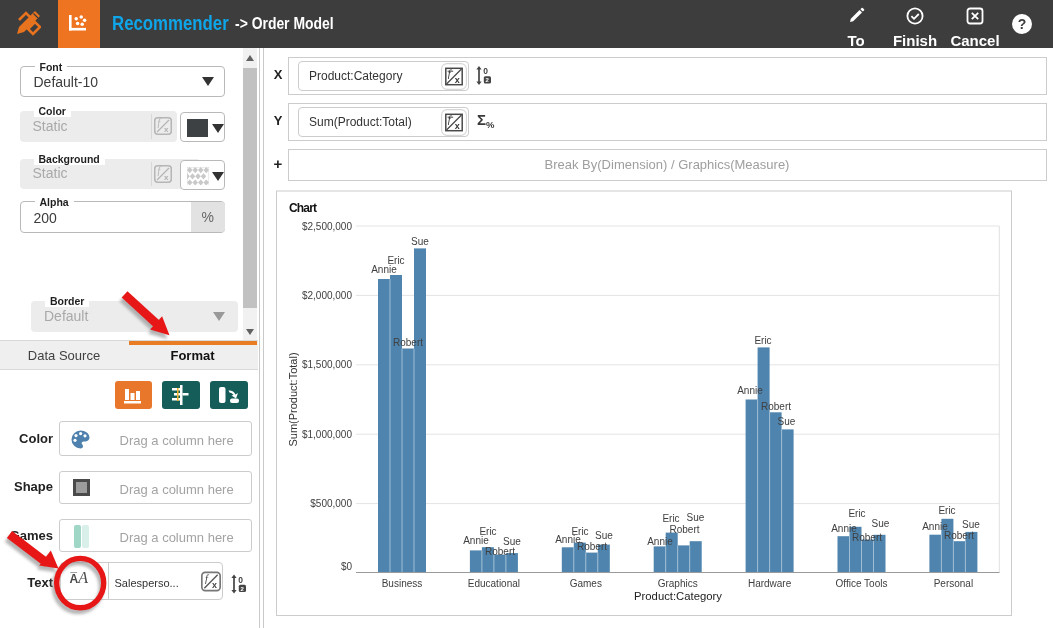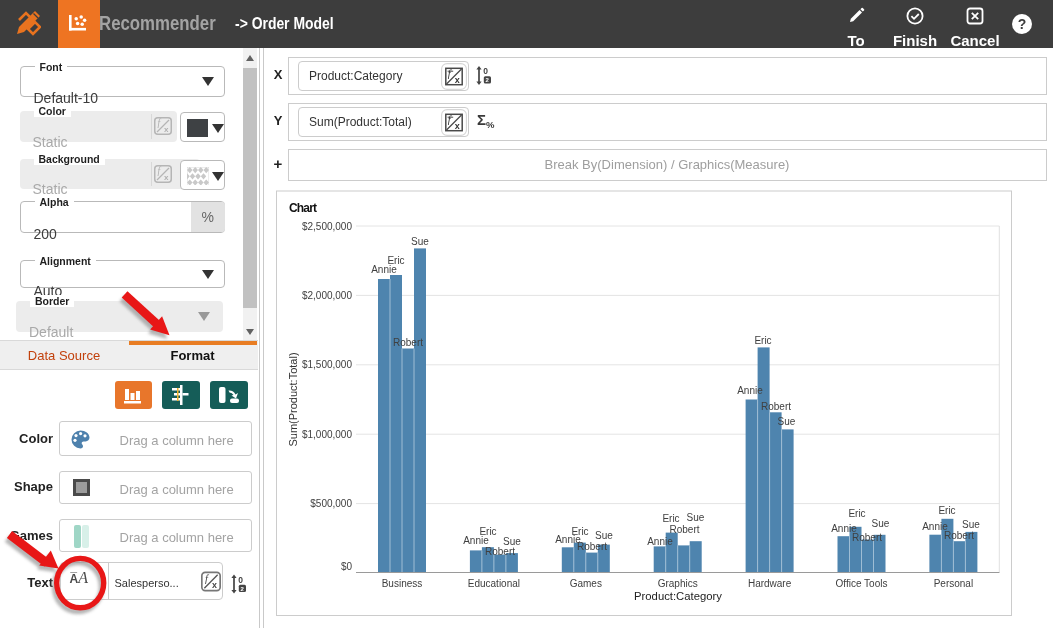--- a/index.html
+++ b/index.html
@@ -9,21 +9,21 @@
 #topbar { position:absolute; left:0; top:0; width:1053px; height:48px; background:#3d3d3d; }
 #logoblock { position:absolute; left:58px; top:0; width:42px; height:48px; background:#ee7422; }
 .tbtn { position:absolute; top:5px; width:70px; text-align:center; color:#fff; }
 .tbtn .lbl { font-size:15px; font-weight:bold; display:block; margin-top:3px; }
 
 #sidebar { position:absolute; left:0; top:48px; width:258px; height:580px; background:#fff; }
 .fieldset { position:absolute; border-radius:4px;padding-left:6px; }
 .fs-white { border:1px solid #b9b9b9; background:#fff; }
 .fs-gray  { background:#ececec; }
 .legend { position:absolute; top:-6px; left:14px; background:#fff; padding:0 5px; font-size:10.5px; font-weight:bold; color:#1f1f1f; line-height:12px; }
-.fval { position:absolute; left:13px; font-size:14px; color:#3c3c3c;margin-top:16px; }
+.fval { position:absolute; left:13px; font-size:14px; color:#3c3c3c; }
 .fval.dis { color:#a9a9a9; }
 .caret { position:absolute; width:0; height:0; border-left:6.5px solid transparent; border-right:6.5px solid transparent; border-top:9px solid #333; }
 .caret.gray { border-top-color:#999; }
 
 #sbtrack { position:absolute; left:243px; top:48px; width:14px; height:292px; background:#f1f1f1; }
 #sbthumb { position:absolute; left:243px; top:68px; width:14px; height:240px; background:#c1c1c1; }
 .sarrow { position:absolute; left:245.5px; width:0; height:0; border-left:4.5px solid transparent; border-right:4.5px solid transparent; }
 
 .rowbox { position:absolute; border:1px solid #ccc; border-radius:3px; background:#fff; }
 .rowlbl { position:absolute; width:53px; text-align:right; font-size:13px; font-weight:bold; color:#222; }
@@ -54,21 +54,21 @@
     <svg class="abs" style="left:11px;top:15px" width="20" height="18" viewBox="0 0 20 18">
       <rect x="0" y="0" width="2.6" height="15.5" fill="#fff"></rect>
       <rect x="0" y="12.9" width="17" height="2.6" fill="#fff"></rect>
       <circle cx="7.2" cy="3.8" r="1.75" fill="#fff"></circle>
       <circle cx="12.2" cy="1.9" r="1.75" fill="#fff"></circle>
       <circle cx="15.6" cy="5.3" r="1.75" fill="#fff"></circle>
       <circle cx="8.6" cy="8.4" r="1.75" fill="#fff"></circle>
       <circle cx="13.2" cy="9.2" r="1.75" fill="#fff"></circle>
     </svg>
   </div>
-  <div style="position:absolute;left:99px;top:11.6px;color:#a3a3a3;font-weight:bold;font-size:21px;line-height:1;white-space:nowrap"><span style="display:inline-block;transform:scaleX(0.8);transform-origin:0 100%">Recommender</span></div>
+  <div style="position:absolute;left:112px;top:11.6px;color:#0ea5e9;font-weight:bold;font-size:21px;line-height:1;white-space:nowrap"><span style="display:inline-block;transform:scaleX(0.8);transform-origin:0 100%">Recommender</span></div>
   <div style="position:absolute;left:235.3px;top:15.9px;color:#fff;font-weight:bold;font-size:16px;line-height:1;white-space:nowrap"><span style="display:inline-block;transform:scaleX(0.87);transform-origin:0 100%">-&gt; Order Model</span></div>
   <div class="tbtn" style="left:821px">
     <svg width="18" height="18" viewBox="0 0 18 18" style="margin-top:2px">
       <path d="M3 15 L3.8 11.8 L12.6 3 L15 5.4 L6.2 14.2 Z" fill="#fff"></path>
       <path d="M13.4 2.2 L15.8 4.6 L17 3.4 A0.8 0.8 0 0 0 17 2.2 L15.8 1 A0.8 0.8 0 0 0 14.6 1 Z" fill="#fff"></path>
     </svg>
     <span class="lbl">To Wizard</span>
   </div>
   <div class="tbtn" style="left:940px">
     <svg width="18" height="18" viewBox="0 0 18 18" style="margin-top:2px">
@@ -129,40 +129,35 @@
     </svg>
     <span class="caret" style="left:30.5px;top:11px"></span>
   </div>
 
   <div class="fieldset fs-white" style="left:19.5px;top:153px;width:205.5px;height:32px">
     <span class="legend">Alpha</span>
     <span class="fval" style="top:9px;line-height:1">200</span>
     <div class="abs" style="left:170px;top:0px;width:34.5px;height:30px;background:#e2e2e2;border-radius:0 3px 3px 0;text-align:center;font-size:14px;color:#666;line-height:30px">%</div>
   </div>
 
-  <div class="fieldset fs-white" style="left:19.5px;top:211.5px;width:205.5px;height:28.5px">
-    <span class="legend">Alignment</span>
-    <span class="fval" style="top:7px;line-height:1">Auto</span>
-    <span class="caret" style="left:181px;top:9.5px"></span>
-  </div>
-
-  <div class="fieldset fs-gray" style="left:16px;top:253px;width:206.5px;height:31px">
+
+  <div class="fieldset fs-gray" style="left:31px;top:253px;width:206.5px;height:31px">
     <span class="legend">Border</span>
     <span class="fval dis" style="top:8px;line-height:1">Default</span>
     <span class="caret gray" style="left:182px;top:11px"></span>
   </div>
 
   <div id="sbtrack" style="top:0"></div>
   <div id="sbthumb" style="top:20px"></div>
   <div class="sarrow" style="top:7px;border-bottom:6px solid #616161"></div>
   <div class="sarrow" style="top:281px;border-top:6px solid #616161"></div>
 
   <div style="position:absolute;left:0;top:291.5px;width:258px;height:30px;background:#efefef;border-top:1px solid #d9d9d9;border-bottom:1px solid #d9d9d9">
     <div class="abs" style="left:128.5px;top:0;width:128.5px;height:4.5px;background:#e87d23"></div>
-    <div class="abs" style="left:0;top:8.5px;width:128px;text-align:center;font-size:13px;color:#c2410c;line-height:1">Data Source</div>
+    <div class="abs" style="left:0;top:8.5px;width:128px;text-align:center;font-size:13px;color:#404040;line-height:1">Data Source</div>
     <div class="abs" style="left:128px;top:8.5px;width:129px;text-align:center;font-size:13px;font-weight:bold;color:#111;line-height:1">Format</div>
   </div>
 
   <div class="abs" style="left:114.5px;top:333px;width:37px;height:28px;background:#e8762b;border-radius:3px">
     <svg class="abs" style="left:9px;top:5px" width="19" height="18" viewBox="0 0 19 18">
       <rect x="1" y="3" width="4" height="11" fill="#fff"></rect>
       <rect x="6.5" y="7" width="4" height="7" fill="#fff"></rect>
       <rect x="12" y="5" width="4" height="9" fill="#fff"></rect>
       <rect x="0" y="15" width="17" height="2.5" fill="#fff"></rect>
     </svg>

